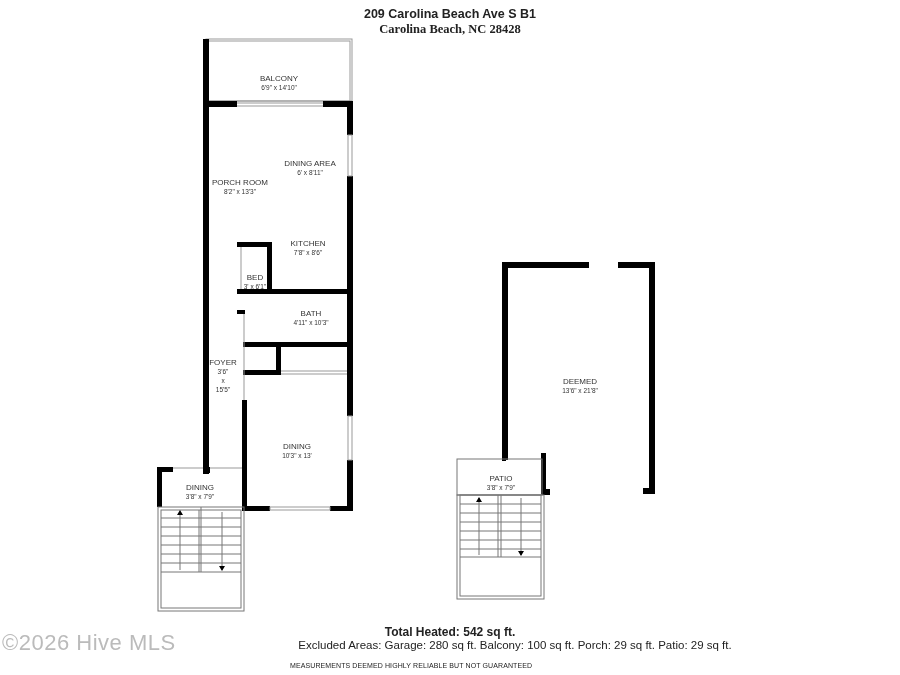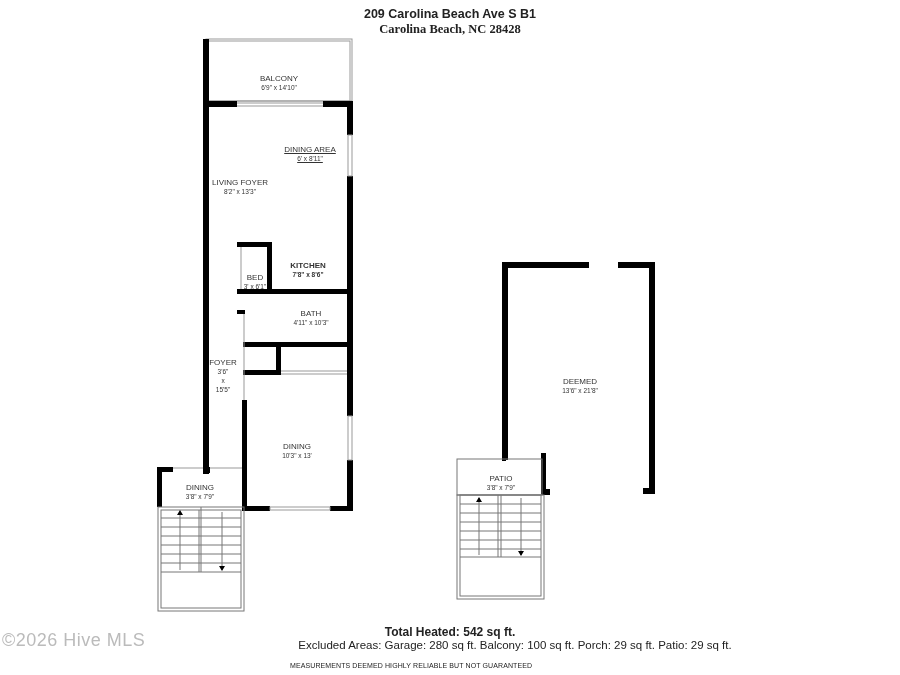--- a/index.html
+++ b/index.html
@@ -8,21 +8,21 @@
   .t1 { top:7px; }
   .t2 { top:22px;font-family:Liberation Serif, serif; }
   svg.plan { position:absolute; left:0; top:0; }
   .lbl { position:absolute; text-align:center; font-size:7.5px; line-height:9px; color:#333; transform:translateX(-50%); white-space:nowrap; }
   .lbl .name { font-size:8px; display:block; }
   .lbl .dim { font-size:6.5px; display:block; }
   .totals { position:absolute; left:0; width:900px; text-align:center; }
   .total-heated { top:625px; font-weight:bold; font-size:12px; }
   .excluded { top:639px; font-size:11.5px; left:100px; width:830px; }
   .disclaimer { position:absolute; top:662px; left:290px; font-size:7px; color:#222; letter-spacing:0.1px; }
-  .watermark { position:absolute; left:2px; top:630px; font-size:18px; color:#bbb; font-weight:300; letter-spacing:0.5px; }
+  .watermark { position:absolute; left:2px; top:630px; font-size:22px; color:#bbb; font-weight:300; letter-spacing:0.5px; }
 </style>
 </head>
 <body>
 
 <div class="title t1">209 Carolina Beach Ave S B1</div>
 <div class="title t2">Carolina Beach, NC 28428</div>
 
 <svg class="plan" width="900" height="675" viewBox="0 0 900 675">
 
   <g fill="none" stroke="#999" stroke-width="1">
@@ -125,29 +125,29 @@
   <g fill="#000">
     <polygon points="476,502 482,502 479,497"></polygon>
     <polygon points="518,551 524,551 521,556"></polygon>
   </g>
 </svg>
 
 <div class="lbl" style="left:279px; top:74px;">
   <span class="name">BALCONY</span>
   <span class="dim">6'9" x 14'10"</span>
 </div>
-<div class="lbl" style="left:310px; top:145px;text-decoration:underline;">
+<div class="lbl" style="left:310px; top:159px;">
   <span class="name">DINING AREA</span>
   <span class="dim">6' x 8'11"</span>
 </div>
 <div class="lbl" style="left:240px; top:178px;">
-  <span class="name">LIVING FOYER</span>
+  <span class="name">PORCH ROOM</span>
   <span class="dim">8'2" x 13'3"</span>
 </div>
-<div class="lbl" style="left:308px; top:261px;font-weight:bold;">
+<div class="lbl" style="left:308px; top:239px;">
   <span class="name">KITCHEN</span>
   <span class="dim">7'8" x 8'6"</span>
 </div>
 <div class="lbl" style="left:255px; top:273px;">
   <span class="name">BED</span>
   <span class="dim">3' x 6'1"</span>
 </div>
 <div class="lbl" style="left:311px; top:309px;">
   <span class="name">BATH</span>
   <span class="dim">4'11" x 10'3"</span>

